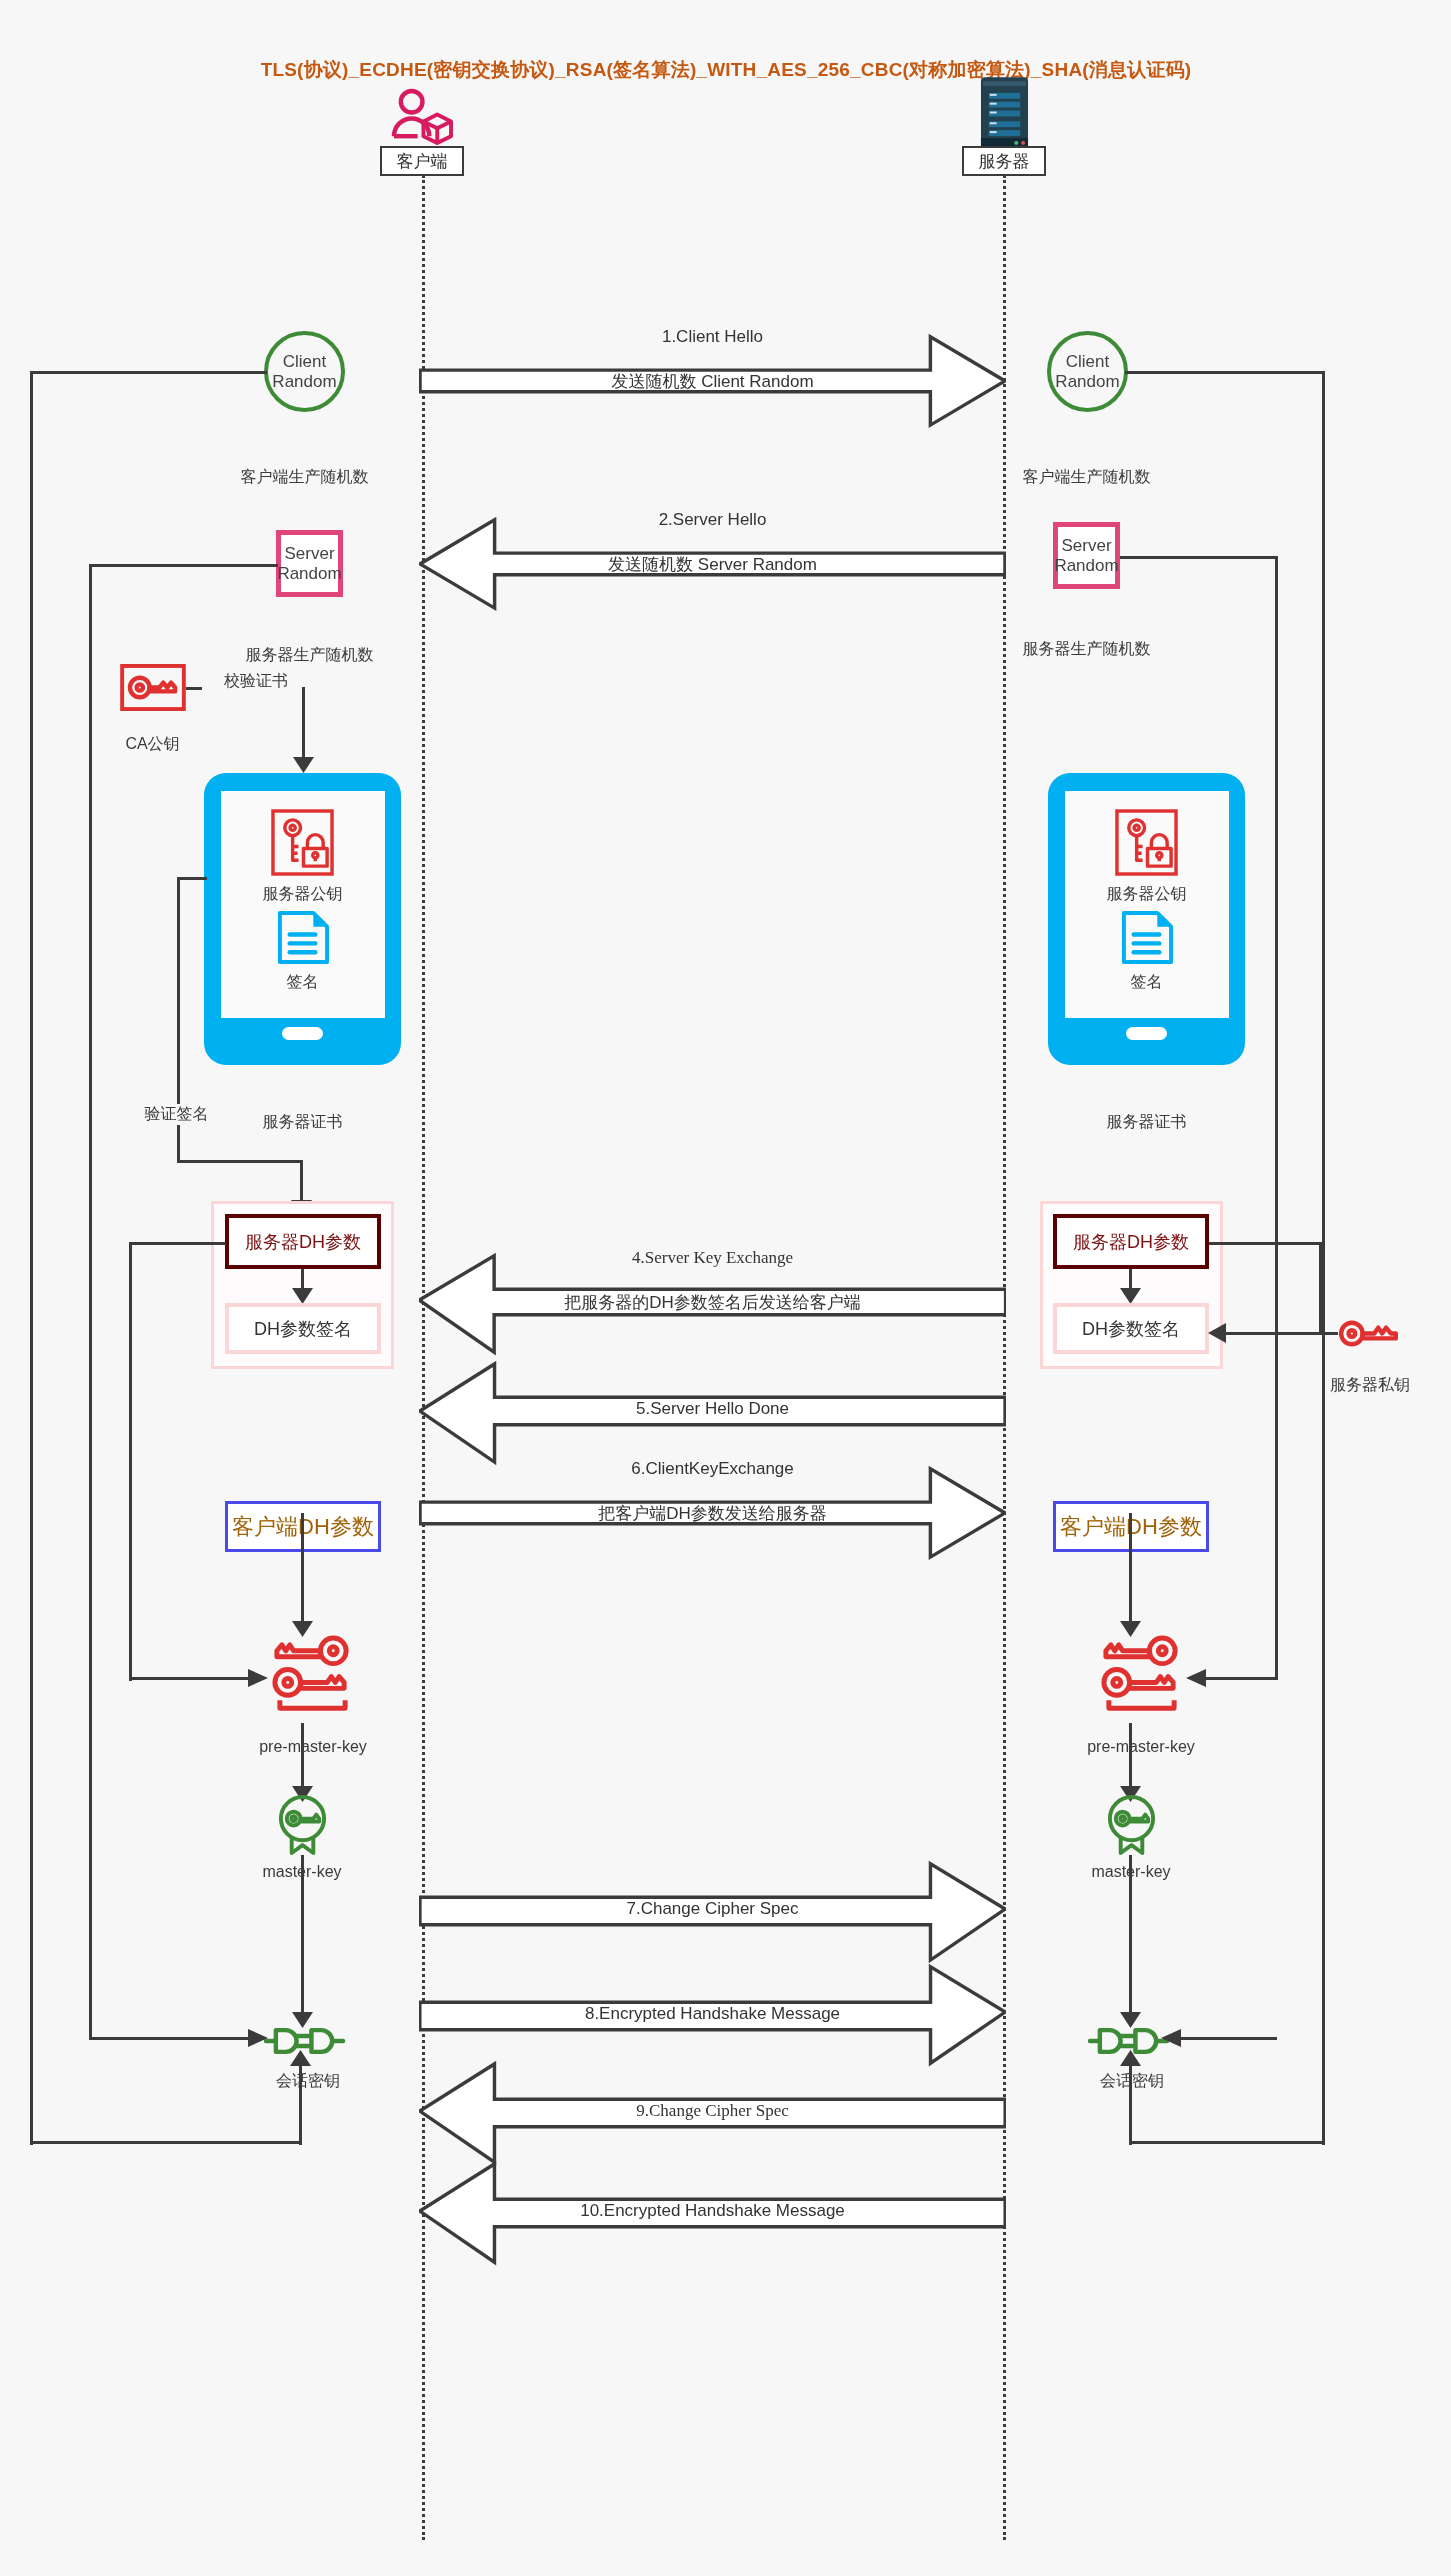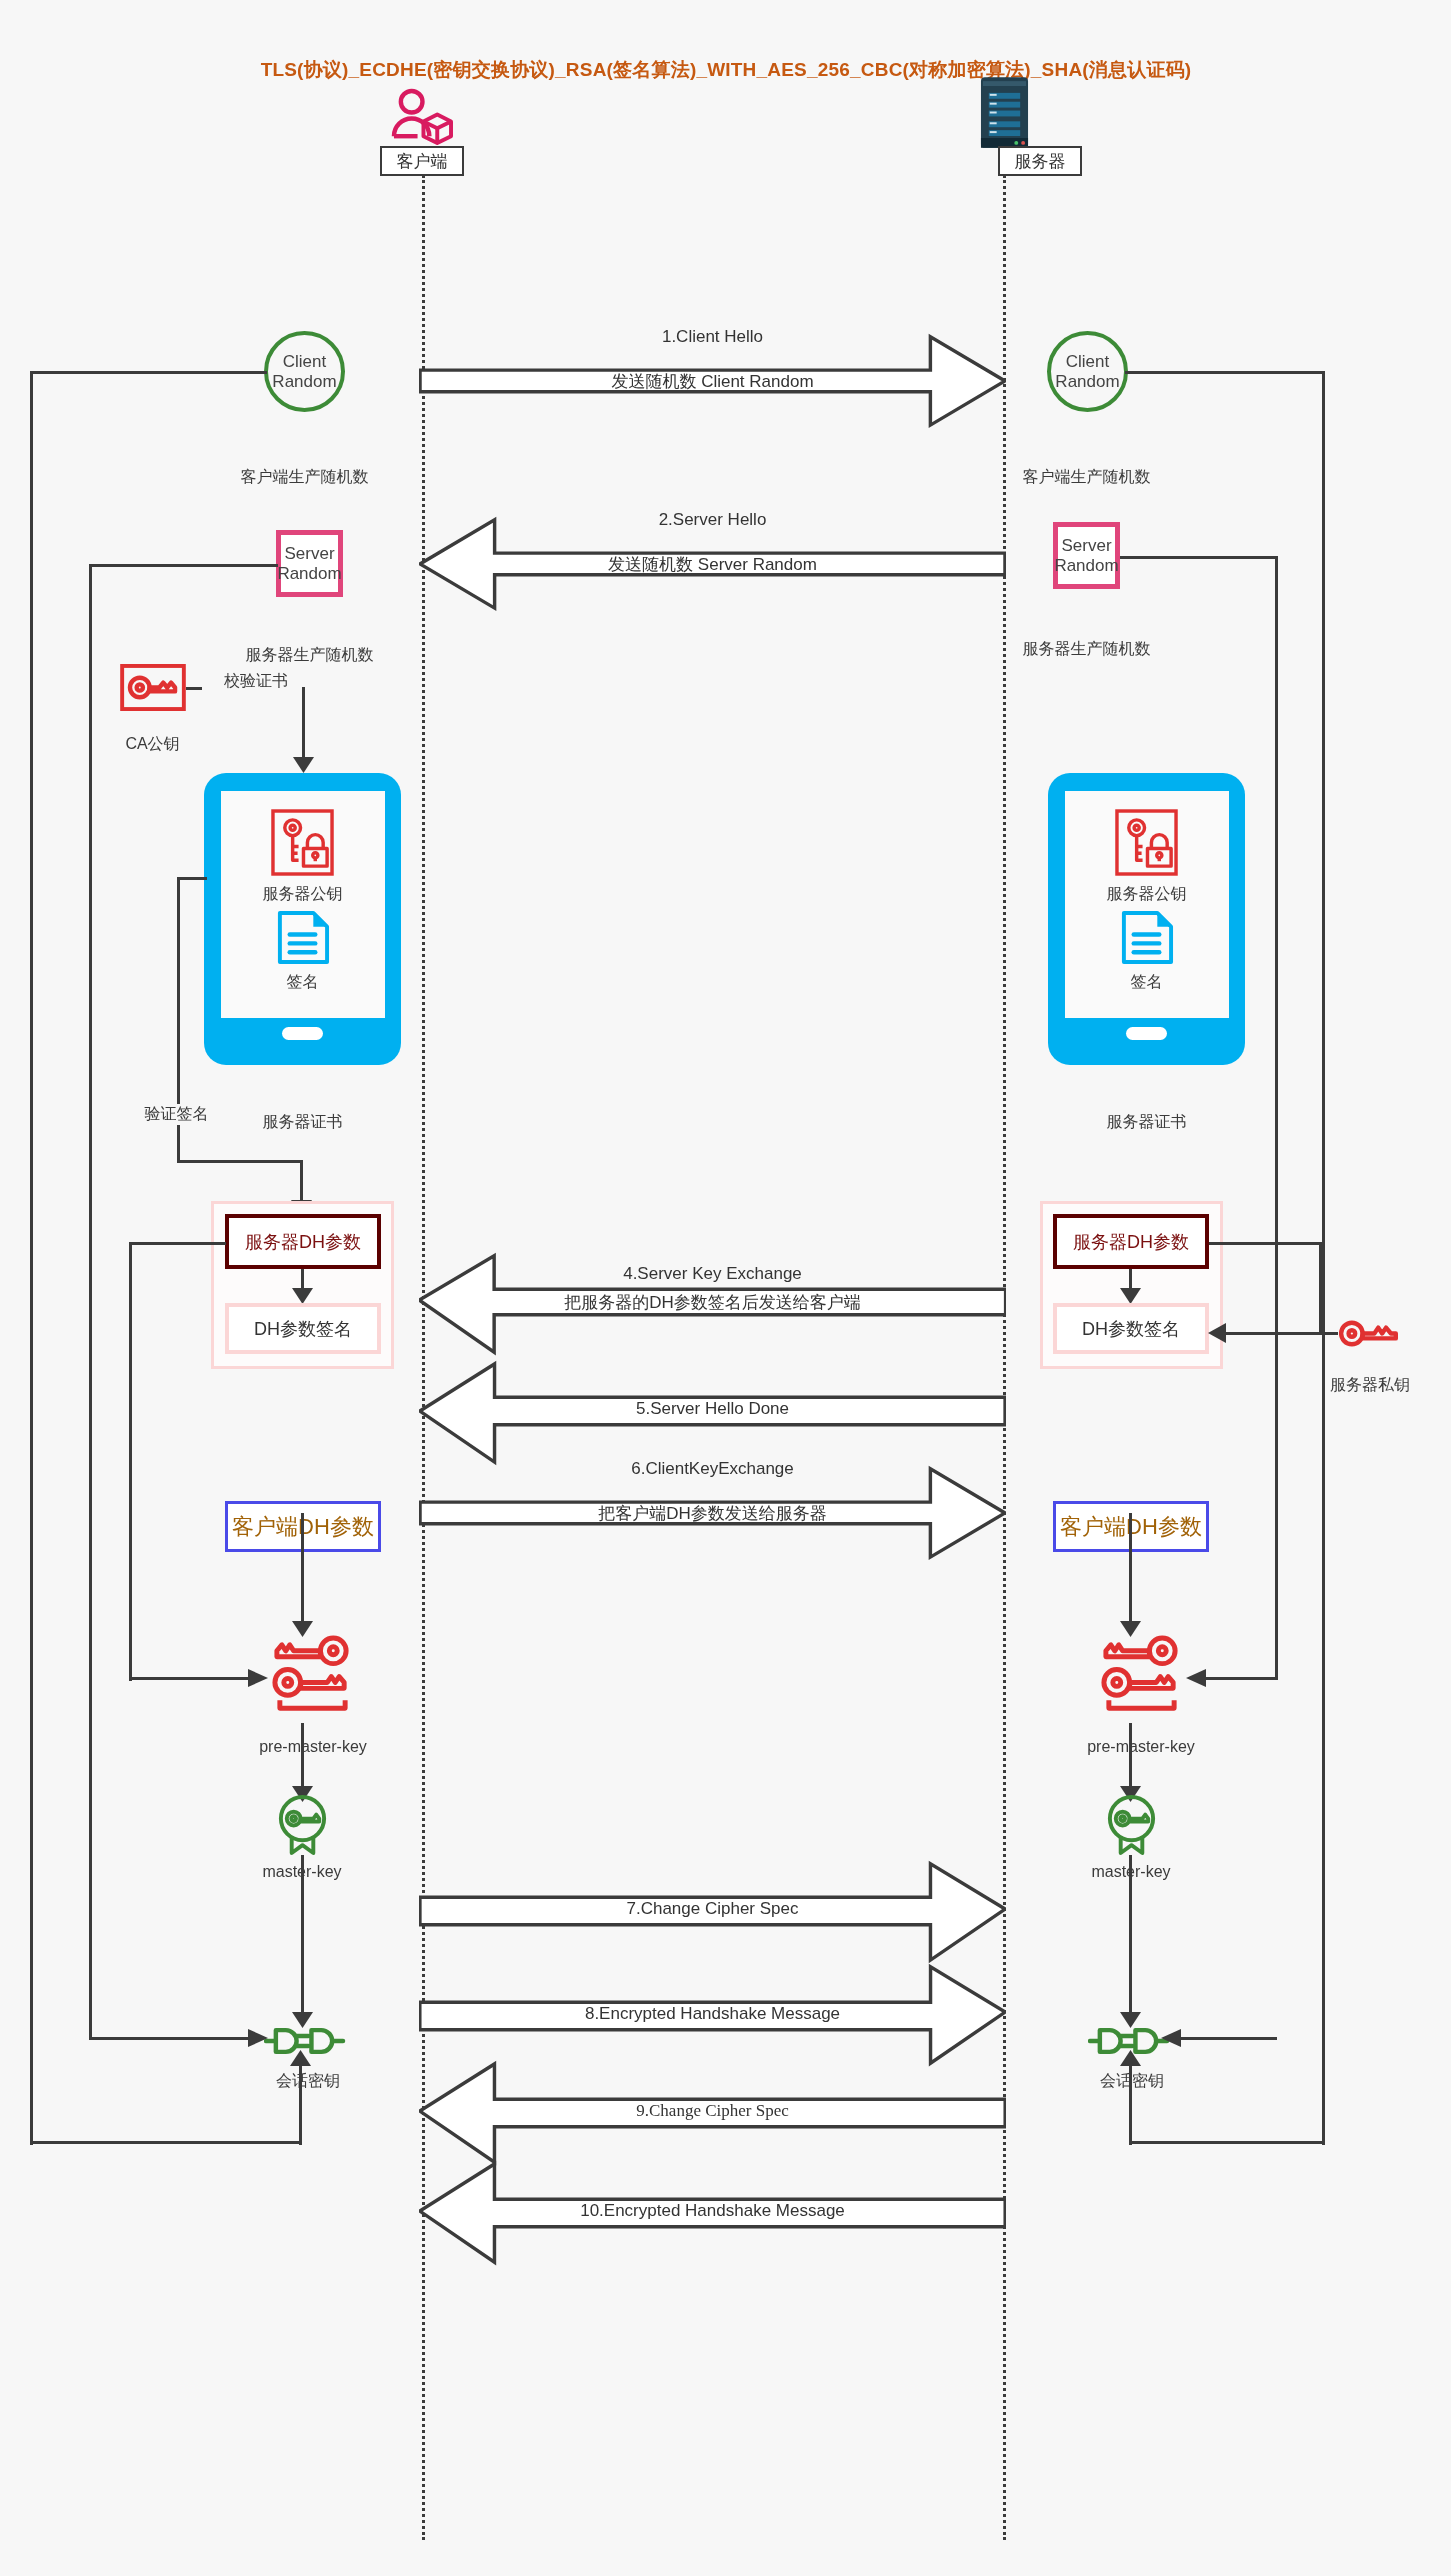--- a/index.html
+++ b/index.html
@@ -156,21 +156,21 @@
         <rect x="11" y="26" width="7" height="2"></rect>
         <rect x="11" y="35" width="7" height="2"></rect>
         <rect x="11" y="46" width="7" height="2"></rect>
         <rect x="11" y="55" width="7" height="2"></rect>
       </g>
       <rect x="2" y="62" width="48" height="10" fill="#122a36"></rect>
       <circle cx="38" cy="67" r="2" fill="#49c26a"></circle>
       <circle cx="45" cy="67" r="2" fill="#d9534f"></circle>
     </svg>
   </div>
-  <div class="abs actorbox" style="left:962px;top:146px;width:84px;height:30px;margin-left:36px;">
+  <div class="abs actorbox" style="left:962px;top:146px;width:84px;height:30px;">
     <span>服务器</span>
   </div>
 
   <div class="abs circlenode" style="left:264px;top:331px;width:81px;height:81px;">
     <div>
       <div>Client</div>
       <div>Random</div>
     </div>
   </div>
   <div class="abs nlabel" style="left:206px;top:467px;width:197px;">客户端生产随机数</div>
@@ -544,21 +544,21 @@
     </svg>
     <div class="msgtop" style="top:2px;">2.Server Hello</div>
     <div class="msginner" style="top:45px;">发送随机数 Server Random</div>
   </div>
 
 
   <div class="msgwrap" style="left:419px;top:1244px;width:587px;height:120px;">
     <svg class="arrowsvg" width="587" height="120" viewBox="0 0 596 122">
       <polygon points="596,46 76,46 76,12 0,57 76,110 76,72 596,72" fill="#fff" stroke="#3b3b3b" stroke-width="3.5" stroke-linejoin="miter"></polygon>
     </svg>
-    <div class="msgtop" style="top:20px;">4.Server Key Exchange</div>
+    <div class="msgtop" style="top:4px;font-family:Liberation Serif, serif;">4.Server Key Exchange</div>
     <div class="msginner" style="top:47px;">把服务器的DH参数签名后发送给客户端</div>
   </div>
 
   <div class="msgwrap" style="left:419px;top:1360px;width:587px;height:108px;">
     <svg class="arrowsvg" width="587" height="108" viewBox="0 0 596 110">
       <polygon points="596,38 76,38 76,4 0,52 76,104 76,66 596,66" fill="#fff" stroke="#3b3b3b" stroke-width="3.5" stroke-linejoin="miter"></polygon>
     </svg>
     <div class="msginner" style="top:39px;">5.Server Hello Done</div>
   </div>
 

